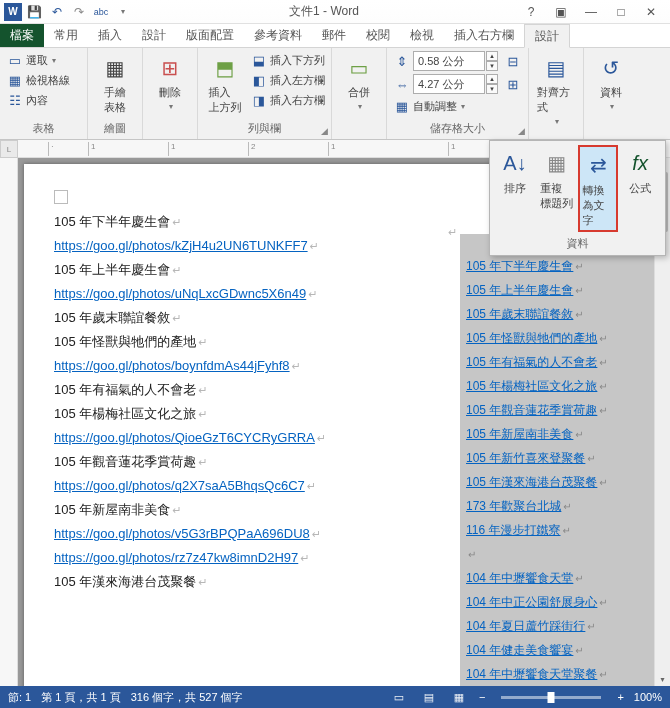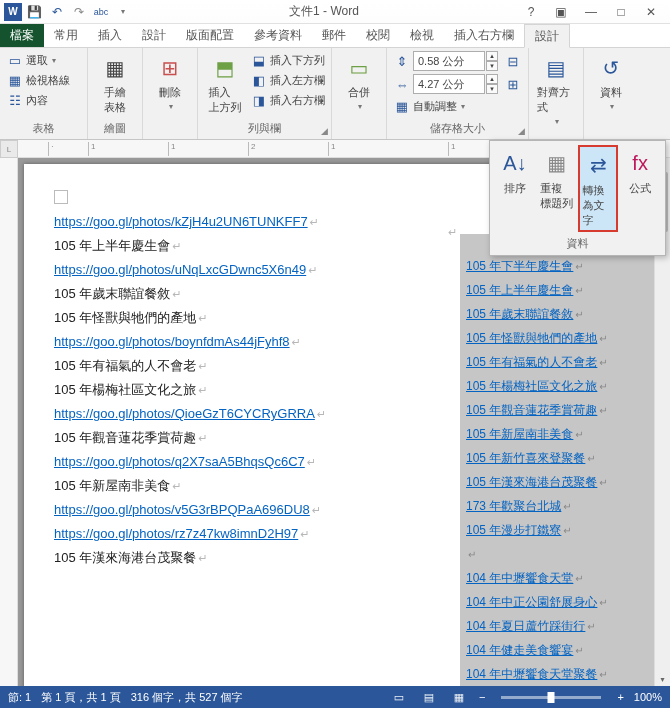--- a/index.html
+++ b/index.html
@@ -263,20 +263,21 @@
   <div class="seg" style="left:590px">2</div>
 </div>
 
 <div class="vruler"></div>
 
 <div class="doc-outer">
   <div class="page">
     <div class="cell-mark"></div>
     <div class="mark-pos">↵</div>
     <div id="doc-lines">
+        <div class="doc-line">105 年下半年慶生會<span class="para-mark">↵</span></div>
         <div class="doc-line"><a>https://goo.gl/photos/kZjH4u2UN6TUNKFF7</a><span class="para-mark">↵</span></div>
         <div class="doc-line">105 年上半年慶生會<span class="para-mark">↵</span></div>
         <div class="doc-line"><a>https://goo.gl/photos/uNqLxcGDwnc5X6n49</a><span class="para-mark">↵</span></div>
         <div class="doc-line">105 年歲末聯誼餐敘<span class="para-mark">↵</span></div>
         <div class="doc-line">105 年怪獸與牠們的產地<span class="para-mark">↵</span></div>
         <div class="doc-line"><a>https://goo.gl/photos/boynfdmAs44jFyhf8</a><span class="para-mark">↵</span></div>
         <div class="doc-line">105 年有福氣的人不會老<span class="para-mark">↵</span></div>
         <div class="doc-line">105 年楊梅社區文化之旅<span class="para-mark">↵</span></div>
         <div class="doc-line"><a>https://goo.gl/photos/QioeGzT6CYCRyGRRA</a><span class="para-mark">↵</span></div>
         <div class="doc-line">105 年觀音蓮花季賞荷趣<span class="para-mark">↵</span></div>
@@ -297,21 +298,21 @@
     </div>
     <div class="fp-btn">
       <div class="ic" style="color:#888">▦</div>
       <span>重複<br>標題列</span>
     </div>
     <div class="fp-btn hl">
       <div class="ic" style="color:#2b579a">⇄</div>
       <span>轉換<br>為文字</span>
     </div>
     <div class="fp-btn">
-      <div class="ic" style="color:#be185d">fx</div>
+      <div class="ic" style="font-style:italic;color:#14532d">fx</div>
       <span>公式</span>
     </div>
   </div>
   <div class="fp-label">資料</div>
 </div>
 
 <div class="greycol">
   <div id="right-links">
       <div class="row2">
         <a>105 年下半年慶生會</a>
@@ -351,21 +352,21 @@
       </div>
       <div class="row2">
         <a>105 年漢來海港台茂聚餐</a>
         <span class="pm">↵</span>
       </div>
       <div class="row2">
         <a>173 年歡聚台北城</a>
         <span class="pm">↵</span>
       </div>
       <div class="row2">
-        <a>105 年漫步打鐵寮</a>
+        <a>116 年漫步打鐵寮</a>
         <span class="pm">↵</span>
       </div>
       <div class="row2">
         <span class="pm">↵</span>
       </div>
       <div class="row2">
         <a>104 年中壢饗食天堂</a>
         <span class="pm">↵</span>
       </div>
       <div class="row2">

